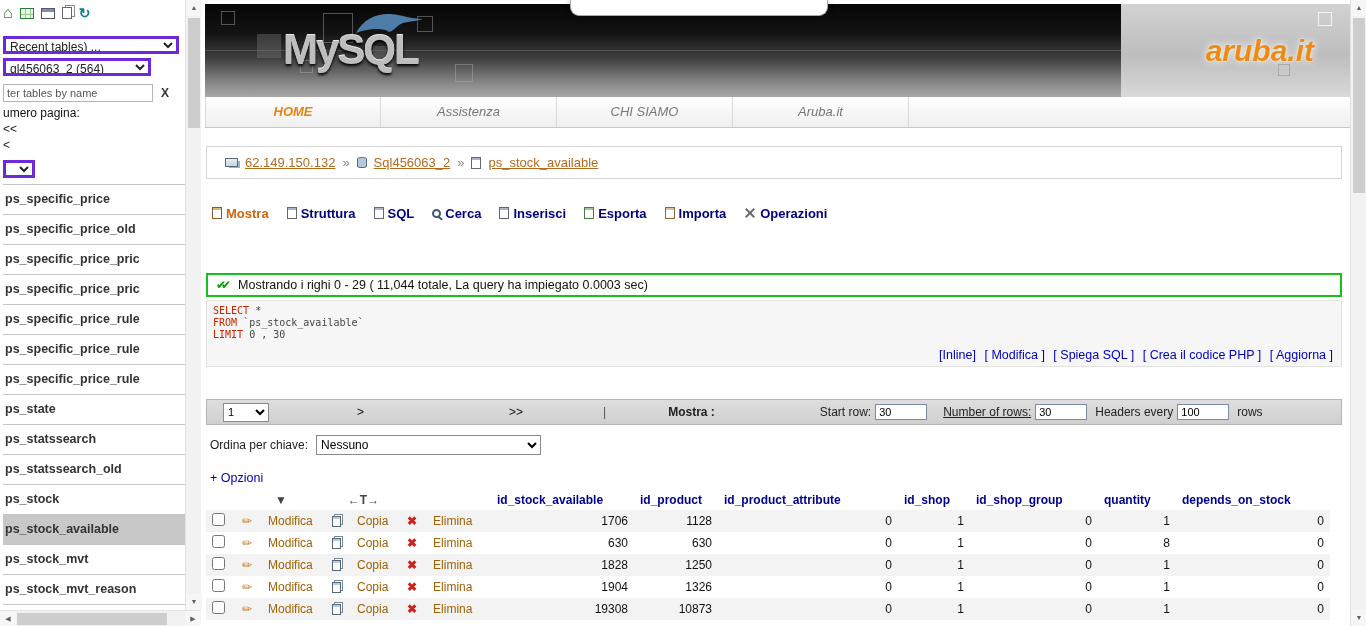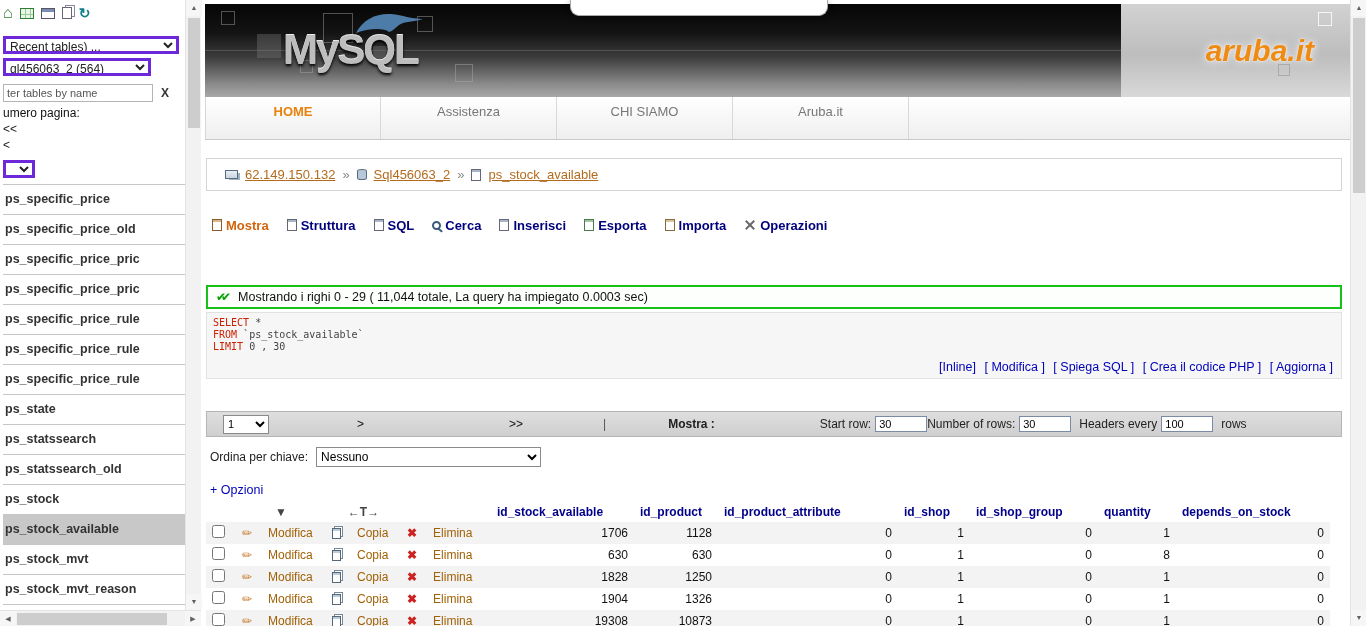--- a/index.html
+++ b/index.html
@@ -68,22 +68,22 @@
     text-shadow:0 -1px 0 #e8e8e8, 0 2px 3px #000; }
   .dolphin { position:absolute; left:70px; top:-15px; width:74px; height:26px; }
   .banner-light { width:229px; position:relative; display:flex; align-items:center;
     justify-content:flex-end; padding-right:36px;
     background:linear-gradient(180deg,#d2d2d2,#bdbdbd 55%,#d9d9d9); }
   .aruba-text { font-size:30px; font-style:italic; font-weight:bold; color:#ef8b13;
     text-shadow:0 0 8px #fff, 0 0 2px #fff; cursor:pointer; }
   .s8{right:18px;top:8px;width:14px;height:14px;border-color:rgba(255,255,255,.8);}
   .s9{right:60px;top:60px;width:12px;height:12px;border-color:rgba(150,150,150,.6);}
 
-  .topnav { height:43px; display:flex; border-bottom:1px solid #c9c9c9;
-    background:linear-gradient(#ffffff,#efefef); }
+  .topnav { height:31px; display:flex; border-bottom:1px solid #c9c9c9;
+    background:linear-gradient(#ffffff,#efefef);font-style:italic; }
   .nav-item { width:176px; text-align:center; line-height:30px; font-size:13px; color:#777;
     border-right:1px solid #d8d8d8; cursor:pointer; }
   .nav-item:first-child { border-left:1px solid #d8d8d8; }
   .nav-item.active { color:#e8820c; font-weight:bold; }
 
   .content { padding:0 8px 0 1px; }
 
   .crumb-bar { margin-top:18px; height:33px; border:1px solid #d4d4d4; display:flex;
     align-items:center; padding-left:18px; gap:7px; font-size:13px; background:#fff; }
   .crumb-link { color:#b36b1e; text-decoration:underline; cursor:pointer; }
@@ -125,21 +125,21 @@
   .sql-links { text-align:right; margin-top:7px; font-family:"Liberation Sans", sans-serif; font-size:12.5px; }
   .slink { color:#0000bb; cursor:pointer; margin-left:5px; text-decoration:none; }
 
   .pagebar { margin-top:32px; height:26px; background:linear-gradient(#dedede,#cfcfcf);
     border:1px solid #b5b5b5; display:flex; align-items:center; font-size:12px; color:#222; padding-left:16px; }
   .pg-select { width:46px; height:19px; font-size:11px; border:1px solid #8a8a8a; background:#fff; }
   .pg-arrow { cursor:pointer; color:#111; }
   .m-next { margin-left:88px; } .m-last { margin-left:145px; }
   .pg-sep { margin-left:80px; color:#555; }
   .pg-show { margin-left:62px; font-weight:bold; }
-  .pg-lbl1 { margin-left:105px; } .pg-lbl { margin-left:0; } .pg-lbl2 { margin-left:8px; }
+  .pg-lbl1 { margin-left:105px; } .pg-lbl { margin-left:16px;text-decoration:underline; } .pg-lbl2 { margin-left:8px; }
   .pg-input { width:52px; height:16px; border:1px solid #7b8ba5; font-size:11px; padding:0 3px; margin-left:4px; }
   .pg-rows { margin-left:8px; }
 
   .sortrow { margin-top:10px; display:flex; align-items:center; gap:8px; font-size:12px; padding-left:4px; height:20px; }
   .sort-select { width:225px; height:20px; font-size:12px; border:1px solid #8a8a8a; background:#fff; }
 
   .options { margin-top:16px; font-size:12.5px; color:#0000bb; cursor:pointer; padding-left:4px; height:15px; }
 
   .grid { table-layout:fixed; border-collapse:collapse; width:1124px; margin-top:3px; }
   col.c0{width:30px;} col.c1{width:90px;} col.c2{width:75px;} col.c3{width:90px;}

